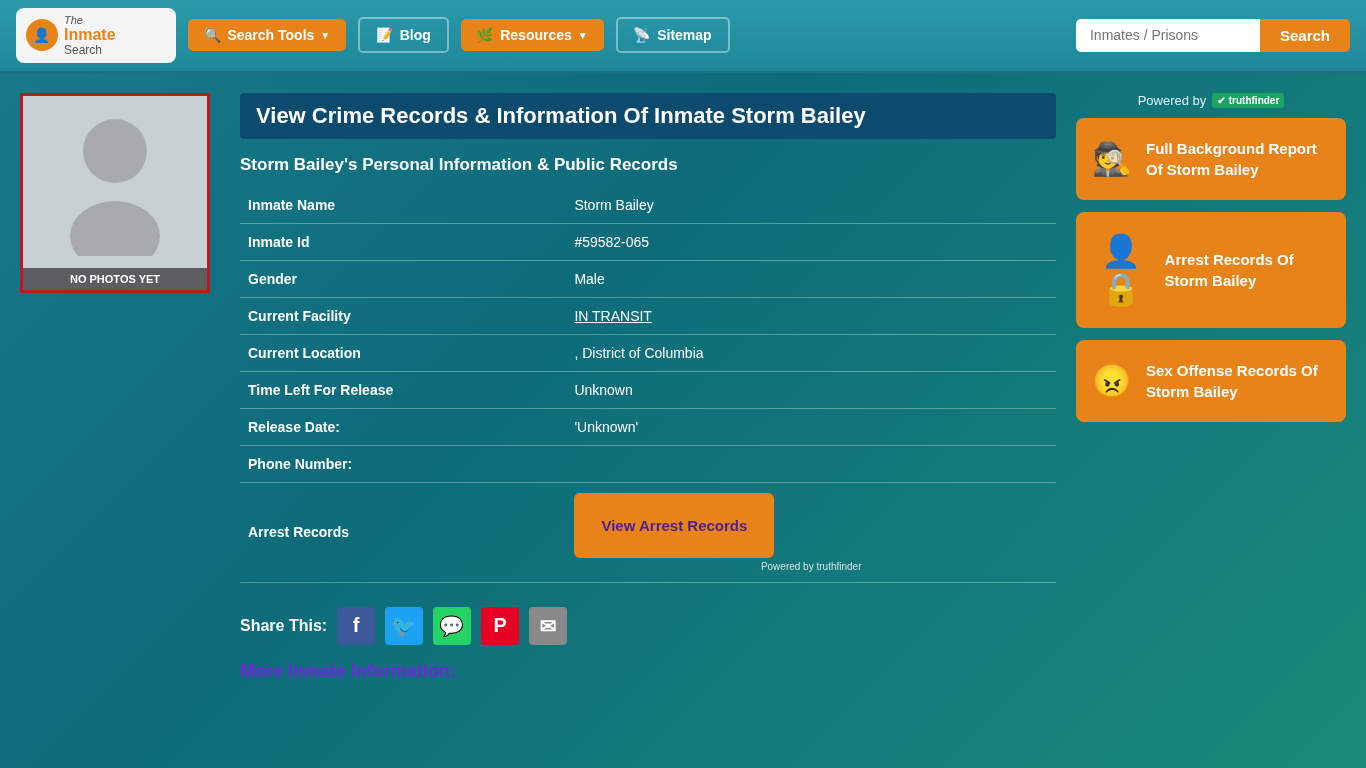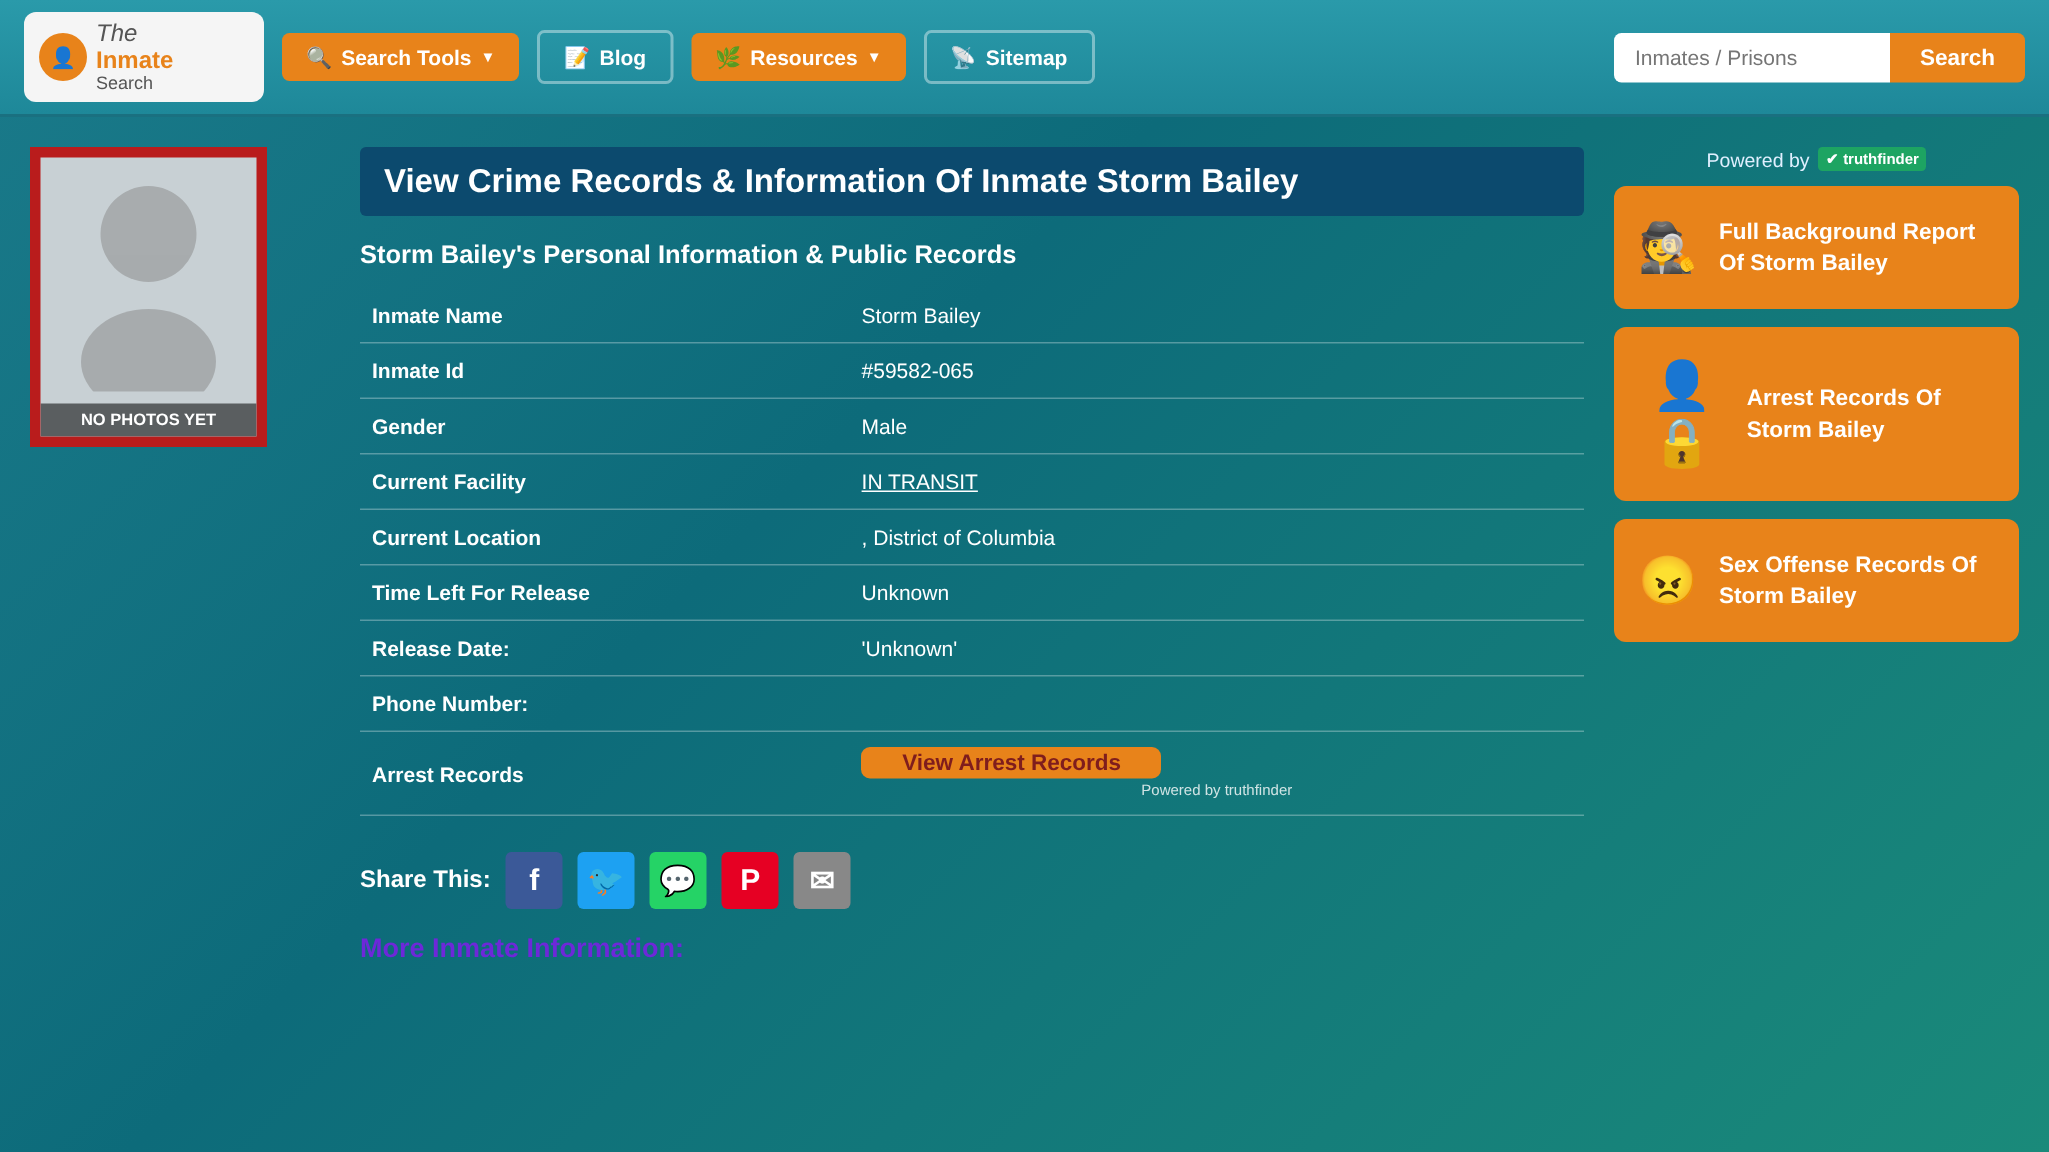--- a/index.html
+++ b/index.html
@@ -37,21 +37,21 @@
       align-items: center;
       justify-content: center;
       font-size: 14px;
       color: #fff;
     }
     .logo-text {
       display: flex;
       flex-direction: column;
       line-height: 1.1;
     }
-    .logo-text .the { font-size: 16px; color: #555; font-style: italic; }
+    .logo-text .the { font-size: 11px; color: #555; font-style: italic; }
     .logo-text .inmate { font-size: 16px; font-weight: bold; color: #e8831a; }
     .logo-text .search { font-size: 12px; color: #555; }
 
     .nav-btn {
       background: #e8831a;
       color: #fff;
       border: none;
       border-radius: 5px;
       padding: 8px 16px;
       font-size: 14px;
@@ -106,22 +106,22 @@
       gap: 20px;
       max-width: 1366px;
     }
 
     
     .left-col {
       flex: 0 0 200px;
     }
     .photo-box {
       background: #c8d0d4;
-      border: 7px solid #b91c1c;
-      width: 158px;
+      border: 3px solid #b91c1c;
+      width: 190px;
       height: 200px;
       display: flex;
       flex-direction: column;
       align-items: center;
       justify-content: flex-end;
       overflow: hidden;
       position: relative;
     }
     .photo-silhouette {
       position: absolute;
@@ -181,24 +181,24 @@
     .in-transit-link {
       color: #fff;
       text-decoration: underline;
       cursor: pointer;
     }
 
     
     .arrest-row td { vertical-align: middle; }
     .view-arrest-btn {
       background: #e8831a;
-      color: #7f1d1d;
+      color: #4c1d95;
       border: none;
       border-radius: 6px;
-      padding: 2px 16px;
+      padding: 24px 16px;
       font-size: 15px;
       font-weight: bold;
       cursor: pointer;
       display: block;
       text-align: center;
       min-width: 200px;
     }
     .powered-by-small {
       font-size: 10px;
       color: rgba(255,255,255,0.8);

